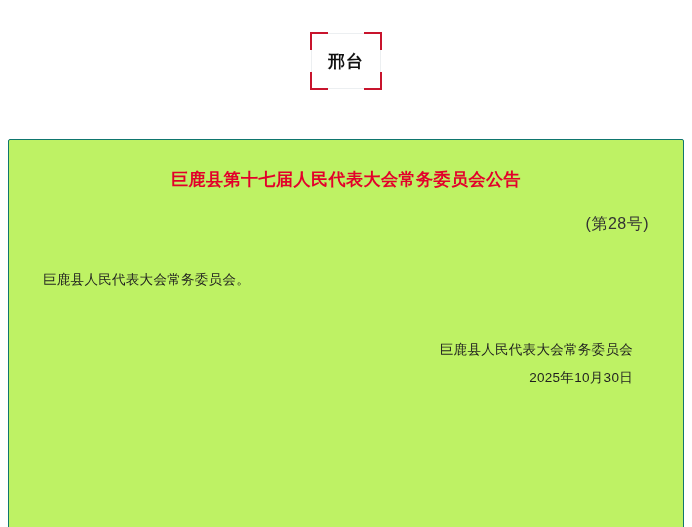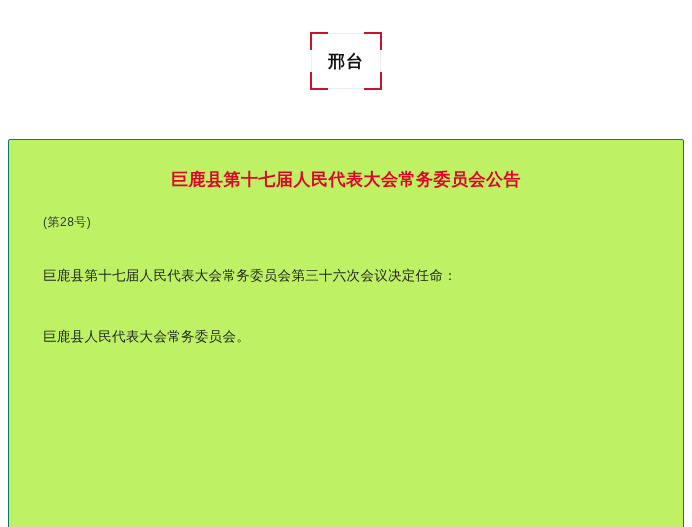--- a/index.html
+++ b/index.html
@@ -84,23 +84,23 @@
     text-align: center;
     color: #e3002b;
     font-size: 17px;
     font-weight: 700;
     letter-spacing: 0.5px;
     line-height: 1.4;
     margin: 0 0 22px 0;
   }
 
   .doc-number {
-    text-align: left;
+    text-align: right;
     color: #333333;
-    font-size: 12px;
+    font-size: 16px;
     margin: 0 0 34px 0;
     letter-spacing: 0.5px;
   }
 
   .doc-body p {
     margin: 0 0 38px 0;
     font-size: 13.5px;
     line-height: 1.7;
     color: #1f1f1f;
     letter-spacing: 0.3px;
@@ -139,20 +139,23 @@
     </div>
   </div>
 
   <div class="card">
 
     <h1 class="doc-title">巨鹿县第十七届人民代表大会常务委员会公告</h1>
 
     <div class="doc-number">(第28号)</div>
 
     <div class="doc-body">
-      <p>巨鹿县第十七届人民代表大会常务委员会第三十六次会议决定任命：</p>
       <p>巨鹿县人民代表大会常务委员会。</p>
     </div>
 
+    <div class="doc-signature">
+      <span class="signer">巨鹿县人民代表大会常务委员会</span>
+      <span class="date">2025年10月30日</span>
+    </div>
 
   </div>
 
 </div>
 
 </body></html>

